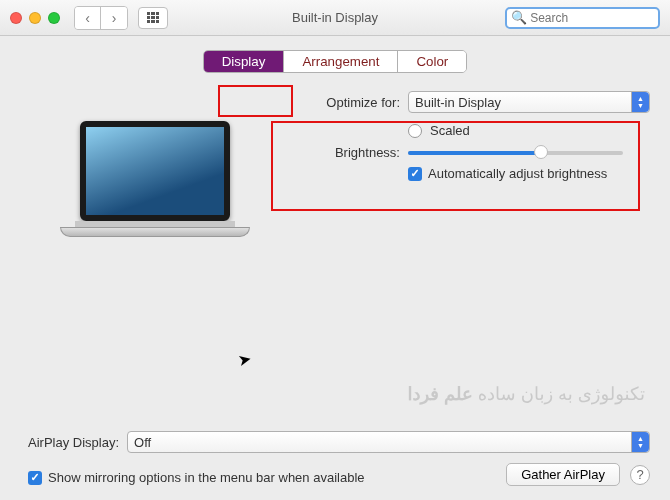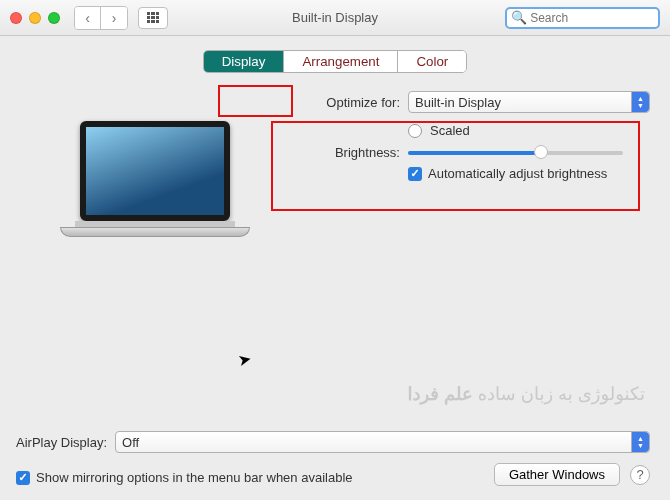--- a/index.html
+++ b/index.html
@@ -30,21 +30,21 @@
   .title { position:absolute; left:50%; transform:translateX(-50%); color:#555; font-size:13px; }
   .search { margin-left:auto; width:155px; height:22px; border:2px solid #6ea9e8; border-radius:5px; background:#fff; display:flex; align-items:center; padding:0 4px;}
   .search .mag { font-size:13px; color:#888; margin-right:3px;}
   .search input { flex:1; border:none; outline:none; font-size:12px; color:#333; background:transparent;}
   
   .content { padding: 10px 20px 0 20px; height: calc(100% - 36px); position:relative;}
   .segtabs { display:flex; justify-content:center; margin-top:4px;}
   .seg { display:flex; border:1px solid #b0b0b0; border-radius:5px; overflow:hidden; font-size:13px;}
   .seg button { background:#fff; border:none; padding:3px 18px; border-right:1px solid #b0b0b0; cursor:pointer; color:#7f1d1d;}
   .seg button:last-child{border-right:none;}
-  .seg button.active{ background:#0f766e; color:#fff;}
+  .seg button.active{ background:#701a75; color:#fff;}
   .main-area { position:relative; margin-top:18px; height:220px;}
   .settings { position:absolute; left:270px; top:0; width:360px; }
   .row { display:flex; align-items:center; margin-bottom:10px;}
   .row label.right { width:110px; text-align:right; margin-right:8px; color:#333;}
   .select { flex:1; height:22px; border:1px solid #b0b0b0; border-radius:4px; background:linear-gradient(#fff,#f2f2f2); display:flex; align-items:center; padding:0 6px; position:relative; cursor:pointer;}
   .select.blue .arrows{ background:#407de8; color:#fff;}
   .select .arrows{ position:absolute; right:0; top:0; bottom:0; width:18px; border-left:1px solid #b0b0b0; display:flex; flex-direction:column; align-items:center; justify-content:center; font-size:7px; line-height:7px; border-radius:0 4px 4px 0;}
   .radios { margin-left:118px; }
   .radios .r { display:flex; align-items:center; margin-bottom:4px;}
   .radio { width:14px; height:14px; border-radius:50%; border:1px solid #999; margin-right:8px; display:flex; align-items:center; justify-content:center; background:#fff; cursor:pointer;}
@@ -64,21 +64,21 @@
   .lap-base{ width:190px; height:10px; margin:0 auto; background:linear-gradient(#e0e0e0,#b8b8b8); border-radius:0 0 10px 10px; border:1px solid #999;}
   .lap-hinge{ width:160px; height:6px; margin:0 auto; background:#c8c8c8;}
   
   .hl { position:absolute; border:2px solid #e21212; pointer-events:none;}
   .hl1 { left:218px; top:49px; width:75px; height:32px;}
   .hl2 { left:271px; top:85px; width:369px; height:90px;}
   
   .watermark{ position:absolute; right:25px; bottom:95px; color:#c9c9c9; font-size:18px; direction:rtl;}
   .watermark b{ font-size:18px; font-weight:700; }
   
-  .bottom { position:absolute; left:0; right:0; bottom:0; padding:0 20px 14px 16px;}
+  .bottom { position:absolute; left:0; right:0; bottom:0; padding:0 20px 14px 28px;}
   .airplay-row{ display:flex; align-items:center; margin-bottom:10px;}
   .airplay-row label{ margin-right:8px;}
   .airplay-row .select{ width:105px;}
   .bottom-line{ display:flex; align-items:center;}
   .bottom-line .checkline{margin-left:0;justify-content:space-between;}
   .gather{ margin-left:auto; background:linear-gradient(#fff,#f0f0f0); border:1px solid #b8b8b8; border-radius:5px; padding:3px 14px; cursor:pointer; font-size:13px;}
   .help{ margin-left:10px; width:20px; height:20px; border-radius:50%; border:1px solid #b0b0b0; background:#fff; display:flex; align-items:center; justify-content:center; color:#666; cursor:pointer;}
   .cursor{ position:absolute; left:238px; top:314px; font-size:16px; color:#000; transform:rotate(-12deg); pointer-events:none;}
 </style>
 </head>
@@ -178,19 +178,19 @@
         <div class="select blue">
           <span>Off</span>
           <span class="arrows">▲<br>▼</span>
         </div>
       </div>
       <div class="bottom-line">
         <div class="checkline">
           <span class="check"></span>
           <span>Show mirroring options in the menu bar when available</span>
         </div>
-        <button class="gather">Gather Windows</button>
+        <button class="gather">Gather AirPlay</button>
         <div class="help">?</div>
       </div>
     </div>
 
   </div>
 </div>
 
 </body></html>

